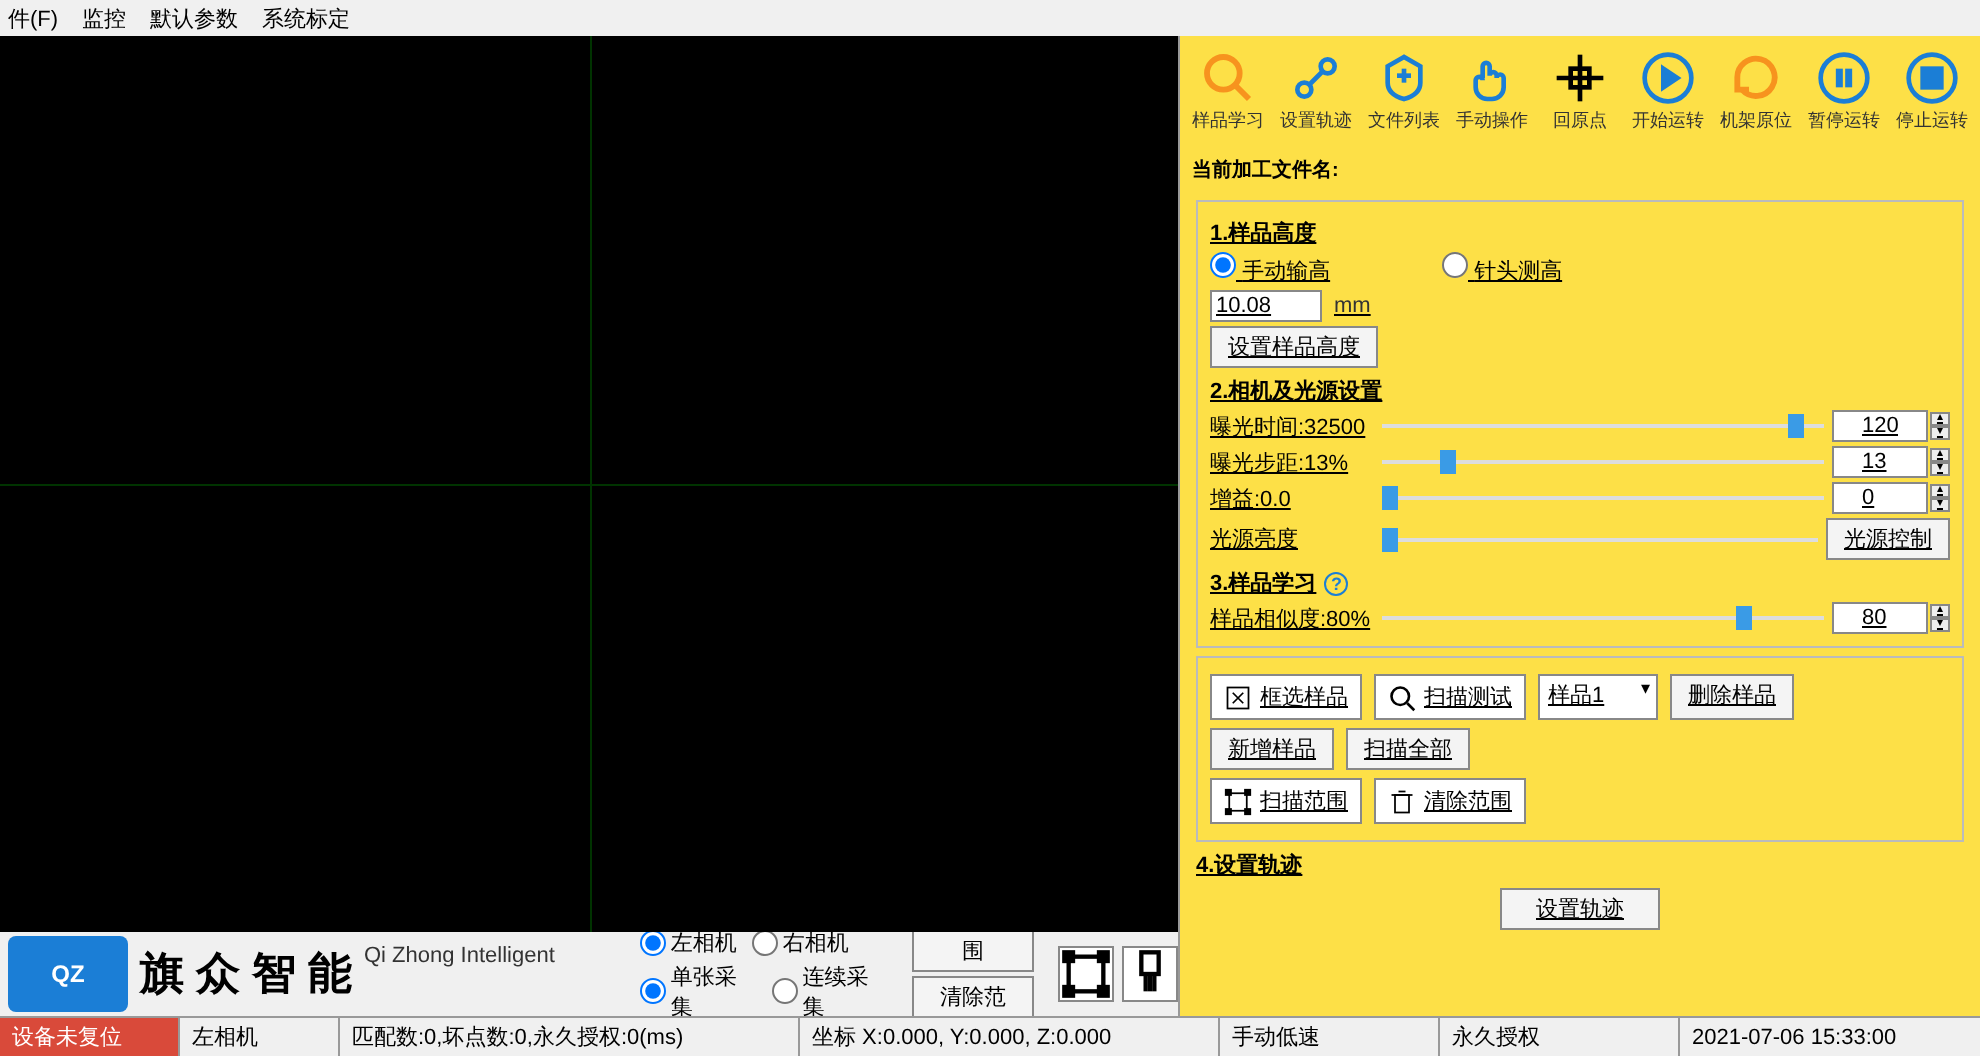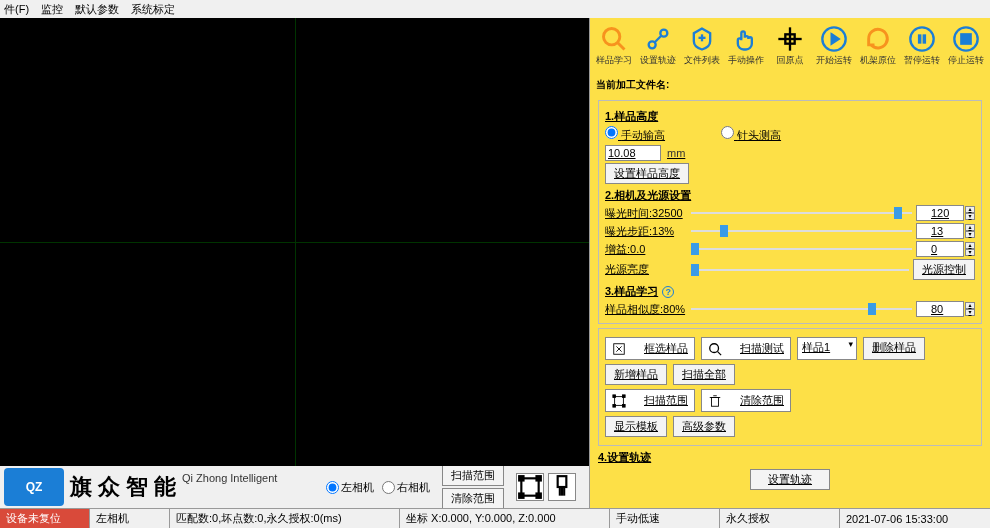--- a/index.html
+++ b/index.html
@@ -37,21 +37,21 @@
 .slider-wrap{display:flex;align-items:center;gap:4px;margin:2px 0;}
 .slider-label{width:82px;}
 .slider{flex:1;height:14px;position:relative;background:linear-gradient(#ddd,#ddd) no-repeat center/100% 2px;}
 .slider .thumb{position:absolute;top:1px;width:8px;height:12px;background:#3a9be6;}
 .spin{display:flex;align-items:center;}
 .spin input{width:48px;border:1px solid #888;padding:1px 14px;}
 .spin .arrows{display:flex;flex-direction:column;margin-left:1px;}
 .spin .arrows div{width:10px;height:7px;border:1px solid #888;font-size:6px;line-height:5px;text-align:center;cursor:pointer;background:#eee;}
 .info-icon{display:inline-block;width:12px;height:12px;border:1px solid #1b7ed6;border-radius:50%;color:#1b7ed6;text-align:center;line-height:11px;font-size:9px;margin-left:4px;}
 .btn-row{display:flex;gap:6px;margin:4px 0;flex-wrap:wrap;}
-.btn-icon{display:flex;align-items:center;gap:18px;border:1px solid #888;background:#fff;padding:3px 6px;cursor:pointer;}
+.btn-icon{display:flex;align-items:center;gap:4px;border:1px solid #888;background:#fff;padding:3px 6px;cursor:pointer;}
 .btn-icon svg{width:14px;height:14px;}
 .dropdown{border:1px solid #888;background:#fff;padding:2px 16px 2px 4px;min-width:60px;position:relative;}
 .dropdown::after{content:"▾";position:absolute;right:3px;top:1px;font-size:9px;}
 .statusbar{position:absolute;bottom:0;left:0;right:0;height:20px;display:flex;border-top:1px solid #999;background:#f0f0f0;}
 .statusbar .cell{border-right:1px solid #999;padding:2px 6px;display:flex;align-items:center;white-space:nowrap;}
 .statusbar .red{background:#d94a3a;color:#fff;}
 fieldset{border:1px solid #bbb;padding:4px 6px;margin-bottom:4px;}
 </style>
 </head>
 <body>
@@ -79,20 +79,30 @@
       </div>
       <div class="cam-controls">
         <div class="cam-row">
           <label>
               <input type="radio" checked="" style="">
               <span>左相机</span>
             </label>
           <label>
               <input type="radio" style="">
               <span>右相机</span>
+            </label>
+        </div>
+        <div class="cam-row">
+          <label>
+              <input type="radio" checked="" style="">
+              <span>单张采集</span>
+            </label>
+          <label>
+              <input type="radio" style="">
+              <span>连续采集</span>
             </label>
         </div>
       </div>
       <div class="cam-controls">
         <div class="btn">扫描范围</div>
         <div class="btn">清除范围</div>
       </div>
       <div style="display:flex;gap:4px;margin-left:6px;">
         <div class="icon-btn">
             <svg viewBox="0 0 24 24" fill="none" stroke="#000" stroke-width="2">
@@ -302,24 +312,20 @@
             </div>
         <div class="btn-icon">
               <svg viewBox="0 0 16 16" stroke="#000" fill="none">
                 <rect x="4" y="4" width="8" height="10"></rect>
                 <line x1="2" y1="4" x2="14" y2="4"></line>
                 <line x1="6" y1="2" x2="10" y2="2"></line>
               </svg>
               <span>清除范围</span>
             </div>
       </div>
-      <div class="btn-row">
-        <div class="btn">显示模板</div>
-        <div class="btn">高级参数</div>
-      </div>
       </fieldset>
 
       <div class="section-title">4.设置轨迹</div>
       <div class="btn-row" style="justify-content:center;">
         <div class="btn" style="min-width:80px">设置轨迹</div>
       </div>
     </div>
   </div>
 </div>
 

